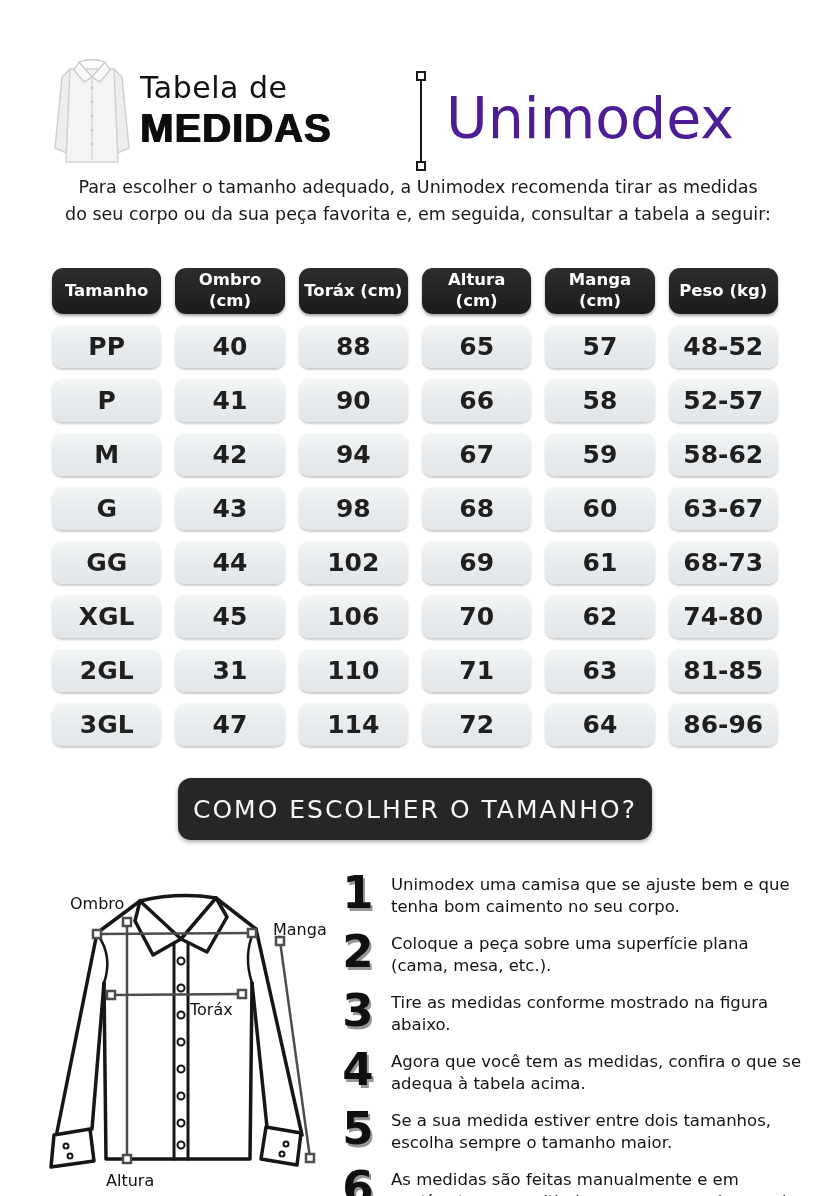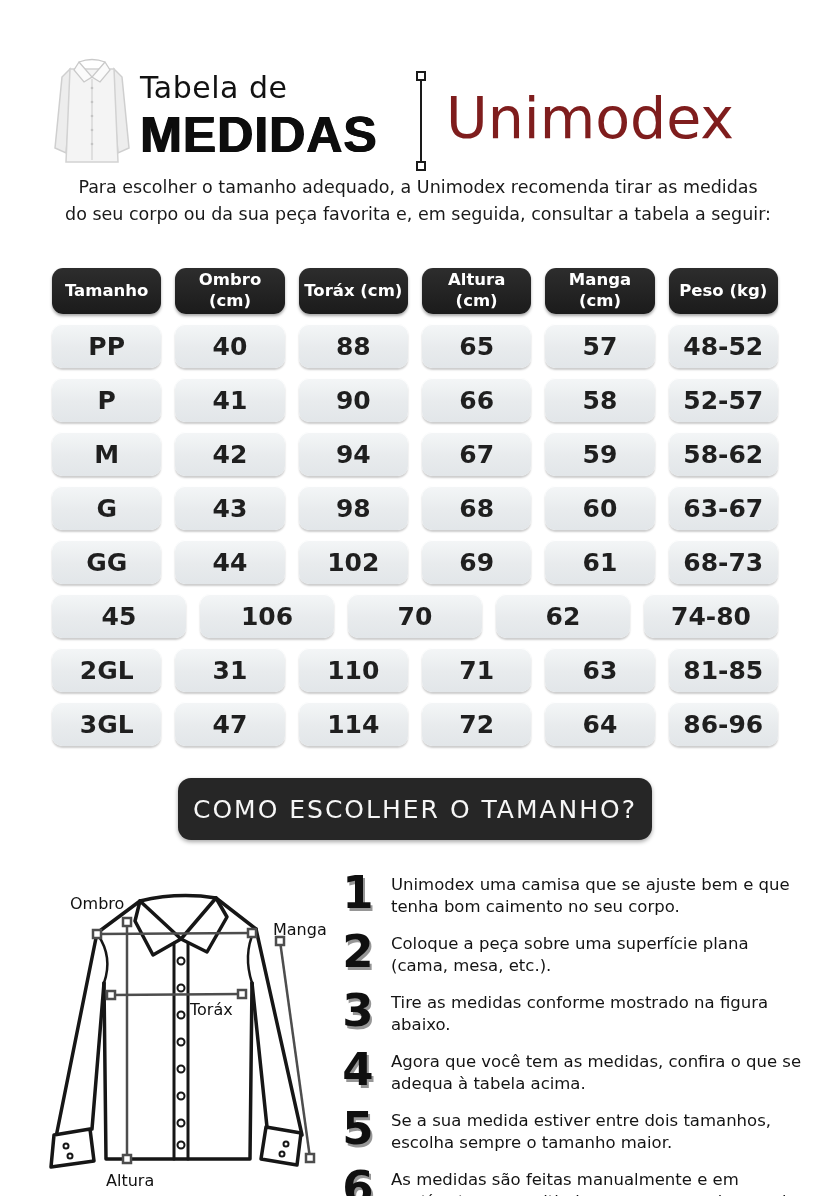--- a/index.html
+++ b/index.html
@@ -3,29 +3,29 @@
 <meta charset="utf-8">
 <style>
   html,body{margin:0;padding:0;background:#fff;}
   .page{position:relative;width:820px;height:1180px;background:#ffffff;overflow:hidden;
         font-family:"DejaVu Sans",sans-serif;color:#141414;margin-top:28px;}
 
   
   .shirt-photo{position:absolute;left:52px;top:24px;width:80px;height:120px;}
   .title-block{position:absolute;left:140px;top:42px;}
   .title-top{font-size:30px;letter-spacing:.5px;color:#121212;}
-  .title-main{font-size:50px;font-weight:bold;font-family:"Liberation Sans",sans-serif;
+  .title-main{font-size:40px;font-weight:bold;font-family:"Liberation Sans",sans-serif;
               letter-spacing:1px;margin-top:1px;color:#0d0d0d;
               text-shadow:.9px 0 currentColor,-.4px 0 currentColor;}
   .logo-divider{position:absolute;left:420px;top:52px;width:2px;height:82px;background:#1a1a1a;}
   .logo-divider::before,.logo-divider::after{content:"";position:absolute;left:-4px;width:6px;height:6px;
               border:2px solid #1a1a1a;background:#fff;}
   .logo-divider::before{top:-9px;}
   .logo-divider::after{bottom:-9px;}
-  .brand{position:absolute;left:446px;top:57px;font-size:57px;font-weight:500;color:#7f1d1d;}
+  .brand{position:absolute;left:446px;top:57px;font-size:57px;font-weight:500;color:#4c1d95;}
 
   .intro{position:absolute;top:146px;left:16px;right:0;text-align:center;
          font-size:17.5px;line-height:27px;color:#191919;}
 
   
   .size-table{position:absolute;left:52px;top:240px;width:726px;
               display:flex;flex-direction:column;gap:10px;}
   .thead{display:flex;gap:14px;align-items:flex-end;}
   .hp{flex:1;background:linear-gradient(180deg,#2d2d2d,#1b1b1b);color:#fff;border-radius:11px;
       min-height:46px;display:flex;align-items:center;justify-content:center;
@@ -133,20 +133,21 @@
     </div>
     <div class="trow">
       <div class="dp">GG</div>
       <div class="dp">44</div>
       <div class="dp">102</div>
       <div class="dp">69</div>
       <div class="dp">61</div>
       <div class="dp">68-73</div>
     </div>
     <div class="trow">
+      <div class="dp">XGL</div>
       <div class="dp">45</div>
       <div class="dp">106</div>
       <div class="dp">70</div>
       <div class="dp">62</div>
       <div class="dp">74-80</div>
     </div>
     <div class="trow">
       <div class="dp">2GL</div>
       <div class="dp">31</div>
       <div class="dp">110</div>

